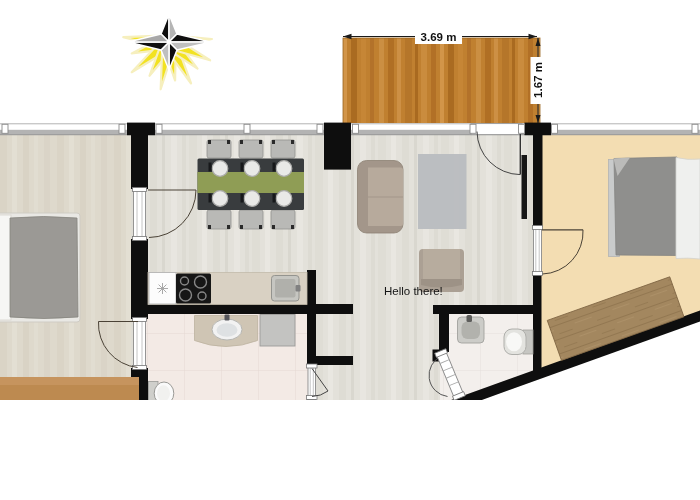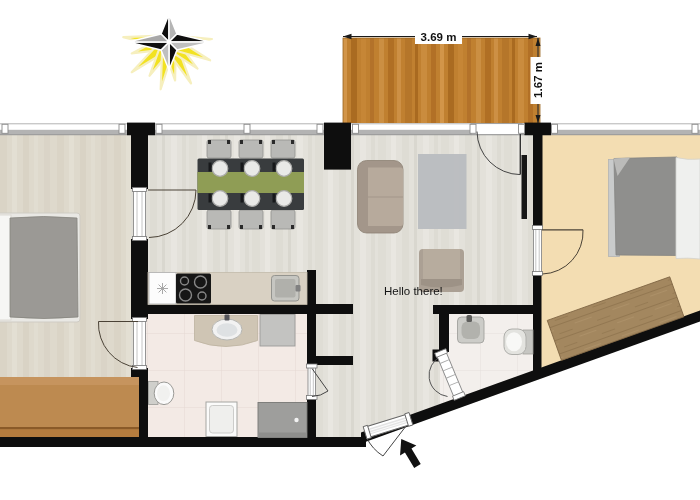--- a/index.html
+++ b/index.html
@@ -1,16 +1,16 @@
 <!DOCTYPE html>
 <html><head>
 <meta charset="utf-8">
 <style>
   html,body{margin:0;padding:0;background:#fff;}
-  #plan{position:relative;width:700px;height:500px;background:#fff;overflow:hidden;
+  #plan{position:relative;width:700px;height:400px;background:#fff;overflow:hidden;
         font-family:"Liberation Sans", sans-serif;}
   svg{display:block}
 </style>
 </head>
 <body>
 <div id="plan">
 <svg width="700" height="500" viewBox="0 0 700 500">
 <defs>
   <pattern id="woodLiving" width="63" height="300" patternUnits="userSpaceOnUse">
     <rect width="63" height="300" fill="#e3e1da"></rect>

